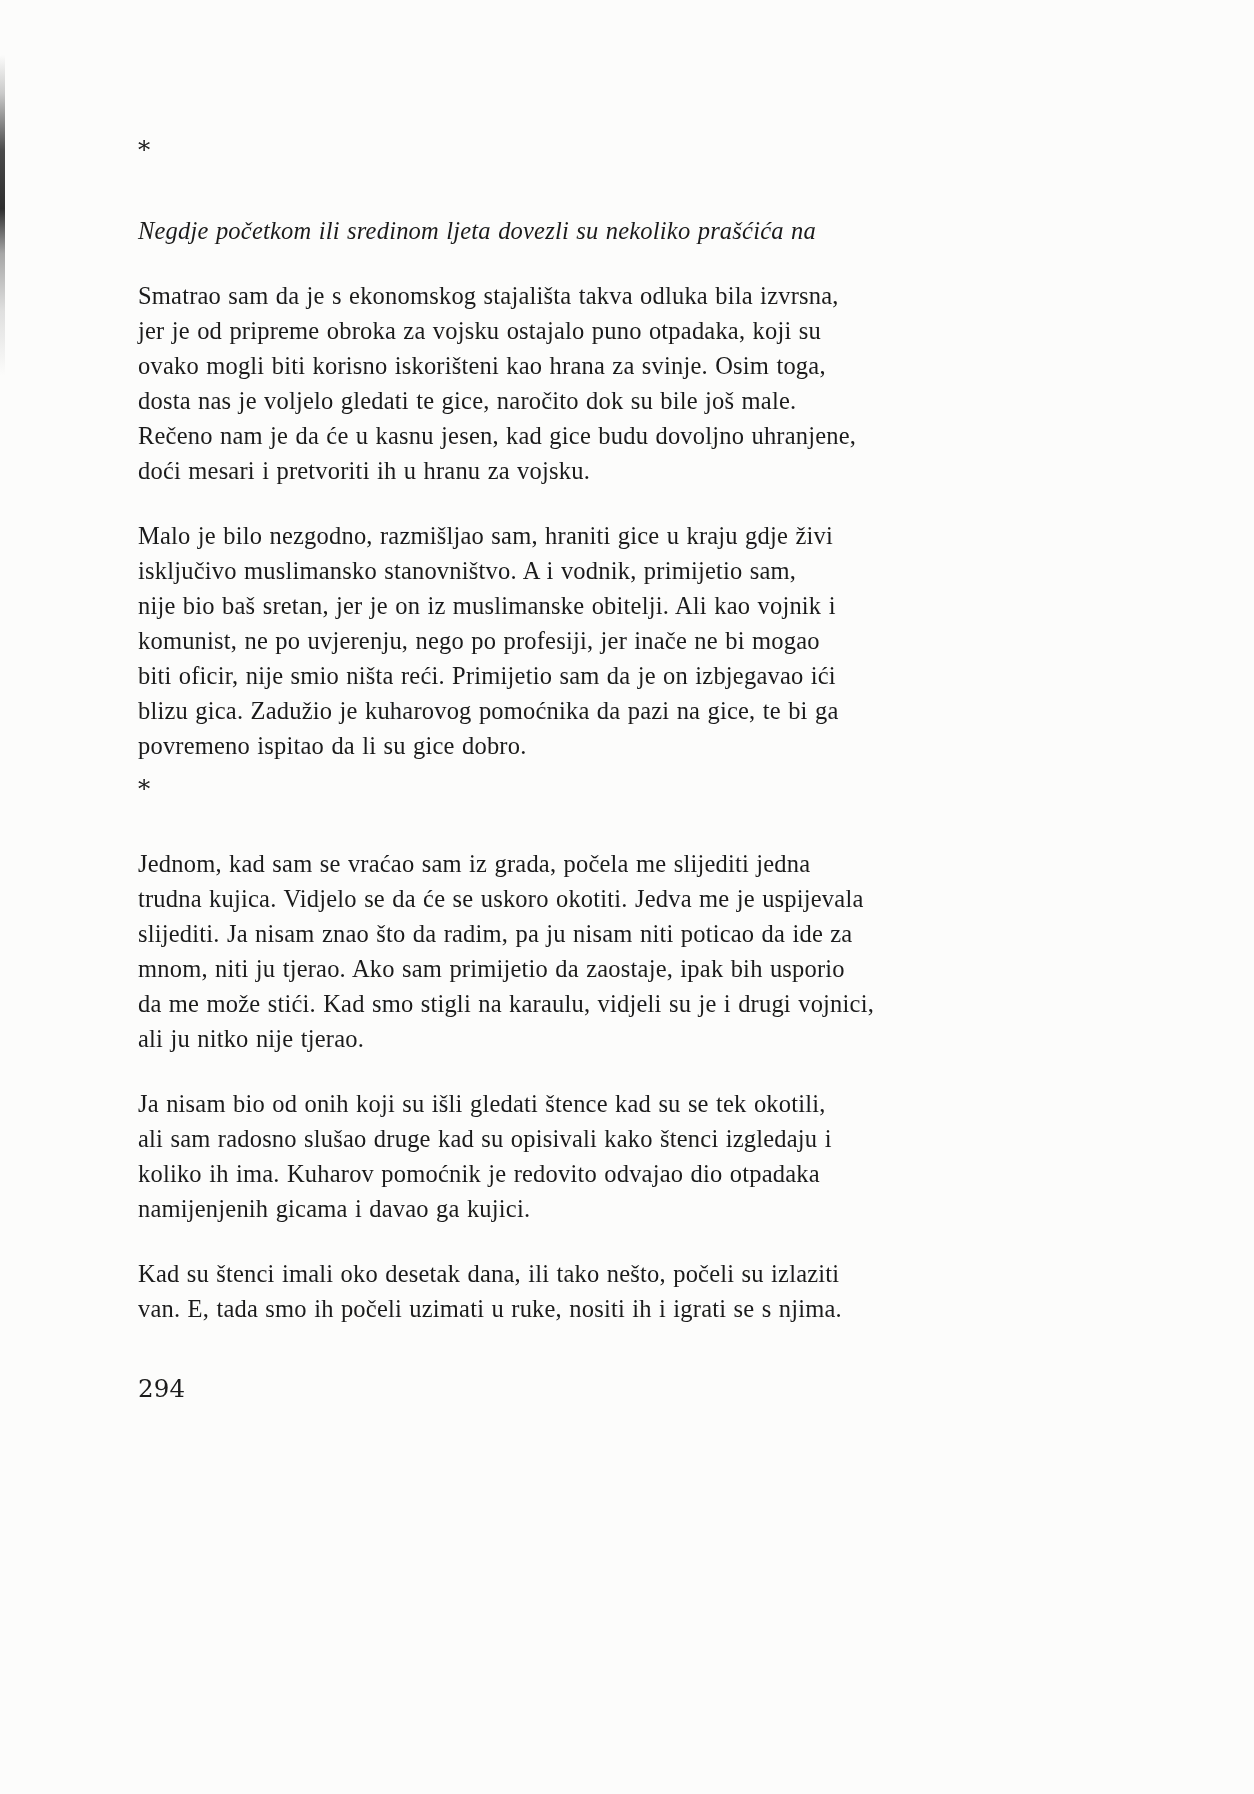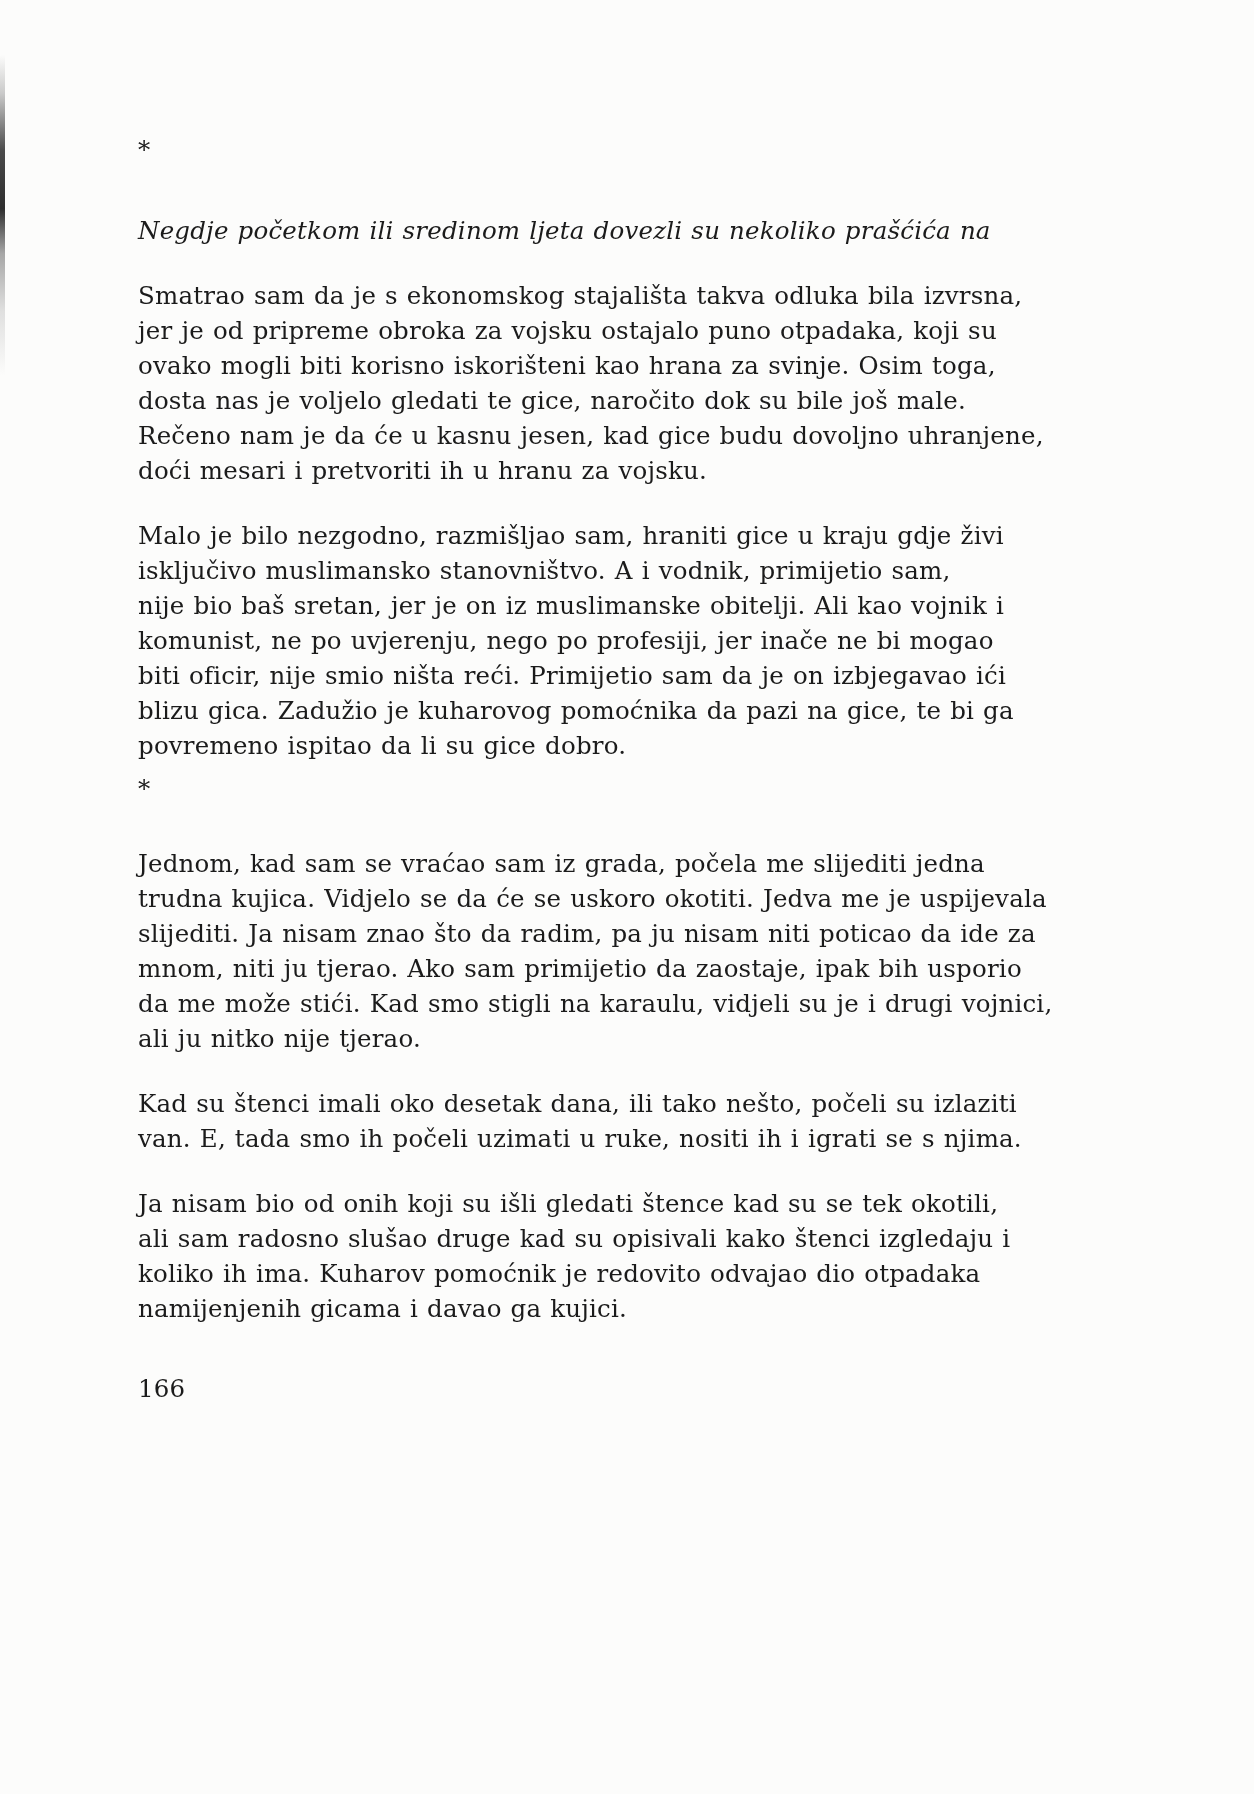--- a/index.html
+++ b/index.html
@@ -45,20 +45,21 @@
     margin: 0 0 46px 0;
     height: 35px;
   }
   .separator.mid {
     margin-top: -22px;
     margin-bottom: 40px;
   }
   .para {
     margin: 0 0 30px 0;
     white-space: pre-line;
+    font-family: Liberation Serif, serif;
   }
   .first-line-italic {
     display: block;
     font-style: italic;
   }
   .rest-lines {
     display: block;
     white-space: pre-line;
   }
   .page-number {
@@ -96,24 +97,24 @@
     <div class="separator mid">*</div>
 
     <p class="para">Jednom, kad sam se vraćao sam iz grada, počela me slijediti jedna
 trudna kujica. Vidjelo se da će se uskoro okotiti. Jedva me je uspijevala
 slijediti. Ja nisam znao što da radim, pa ju nisam niti poticao da ide za
 mnom, niti ju tjerao. Ako sam primijetio da zaostaje, ipak bih usporio
 da me može stići. Kad smo stigli na karaulu, vidjeli su je i drugi vojnici,
 ali ju nitko nije tjerao.</p>
 
 
-    <p class="para">Kad su štenci imali oko desetak dana, ili tako nešto, počeli su izlaziti
-van. E, tada smo ih počeli uzimati u ruke, nositi ih i igrati se s njima.</p>
-
     <p class="para">Ja nisam bio od onih koji su išli gledati štence kad su se tek okotili,
 ali sam radosno slušao druge kad su opisivali kako štenci izgledaju i
 koliko ih ima. Kuharov pomoćnik je redovito odvajao dio otpadaka
 namijenjenih gicama i davao ga kujici.</p>
 
-    <div class="page-number">166</div>
+    <p class="para">Kad su štenci imali oko desetak dana, ili tako nešto, počeli su izlaziti
+van. E, tada smo ih počeli uzimati u ruke, nositi ih i igrati se s njima.</p>
+
+    <div class="page-number">294</div>
 
   </div>
 </div>
 
 </body></html>

